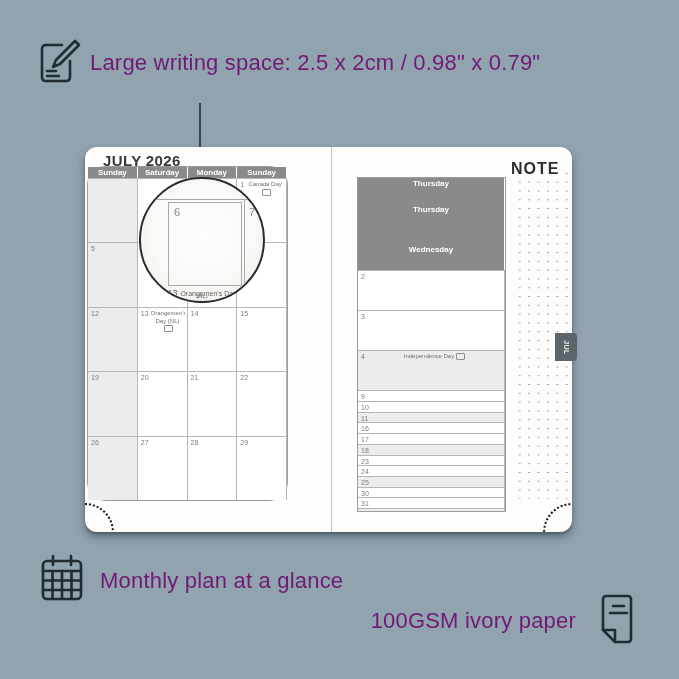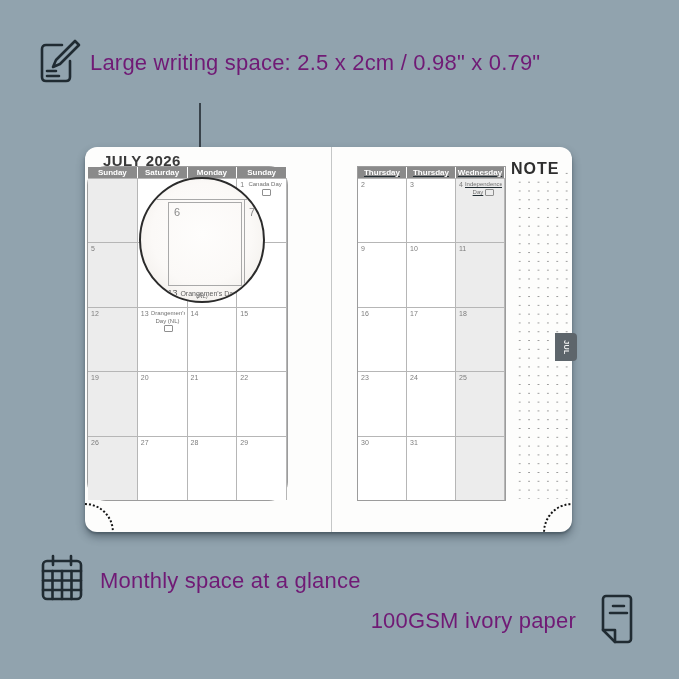--- a/index.html
+++ b/index.html
@@ -20,21 +20,21 @@
   .book{
     position:absolute;left:85px;top:147px;width:487px;height:385px;
     background:#fdfdfc;border-radius:12px;
     box-shadow:0 5px 8px rgba(30,45,55,.45), 0 2px 2px rgba(30,45,55,.3);
   }
   .gutter{position:absolute;left:246px;top:0;width:1px;height:100%;background:#c5c7c7;}
   .month-title{position:absolute;left:18px;top:5px;font-size:15px;font-weight:bold;color:#3a3a3a;letter-spacing:.4px;}
 
   .grid{position:absolute;display:grid;background:#fff;border:1px solid #9c9c9c;}
   .grid-left{left:2px;top:19px;width:199px;height:333px;grid-template-columns:repeat(4,1fr);grid-template-rows:11px repeat(5,1fr);border-radius:19px;}
-  .grid-right{left:272px;top:19px;width:147px;height:333px;grid-template-columns:repeat(3,1fr);grid-template-rows:11px repeat(5,1fr);text-decoration:underline;}
+  .grid-right{left:272px;top:30px;width:147px;height:333px;grid-template-columns:repeat(1,1fr);grid-template-rows:11px repeat(5,1fr);}
   .hd{background:#8a8a8a;color:#fff;font-size:8px;font-weight:bold;display:flex;align-items:center;justify-content:center;border-right:1px solid #fff;overflow:hidden;}
   .hd:last-of-type{border-right:none;}
   .cell{background:#fff;border-right:1px solid #b6b6b6;border-top:1px solid #b6b6b6;font-size:7px;color:#808080;padding:2px 2px 0 3px;overflow:hidden;line-height:1.1;}
   .cell.shaded{background:#ececec;}
   .cell .num{font-size:7px;color:#7d7d7d;float:left;margin-right:2px;}
   .cell .holiday{display:block;overflow:hidden;font-size:6px;color:#6f6f6f;text-align:center;line-height:1.3;}
   .flagbox{display:inline-block;width:7px;height:5px;border:1px solid #8f8f8f;border-radius:1px;vertical-align:middle;margin-left:2px;}
 
   
   .note-label{position:absolute;left:426px;top:13px;font-size:16px;font-weight:bold;letter-spacing:1px;color:#2e2e2e;background:#fdfdfc;padding:0 3px 2px 0;z-index:2;}
@@ -222,21 +222,21 @@
 
 <div class="icon" style="left:40px;top:553px;width:44px;height:50px;">
   <svg width="44" height="50" viewBox="0 0 44 50">
     <rect x="3" y="8" width="38" height="38" rx="4"></rect>
     <path d="M13 3 v9 M31 3 v9"></path>
     <path d="M3 18 h38"></path>
     <path d="M12.5 18 v28 M22 18 v28 M31.5 18 v28"></path>
     <path d="M3 27.5 h38 M3 37 h38"></path>
   </svg>
 </div>
-<div class="annot-text" style="left:100px;top:568px;">Monthly space at a glance</div>
+<div class="annot-text" style="left:100px;top:568px;">Monthly plan at a glance</div>
 
 <div class="annot-text" style="right:103px;top:608px;">100GSM ivory paper</div>
 <div class="icon" style="left:597px;top:593px;width:38px;height:52px;">
   <svg width="38" height="52" viewBox="0 0 38 52">
     <path d="M9 3 h22 a3 3 0 0 1 3 3 v40 a3 3 0 0 1 -3 3 H18 L6 37 V6 a3 3 0 0 1 3 -3 z"></path>
     <path d="M6 37 h12 v12"></path>
     <path d="M16 13 h11 M13 20 h17"></path>
   </svg>
 </div>
 

